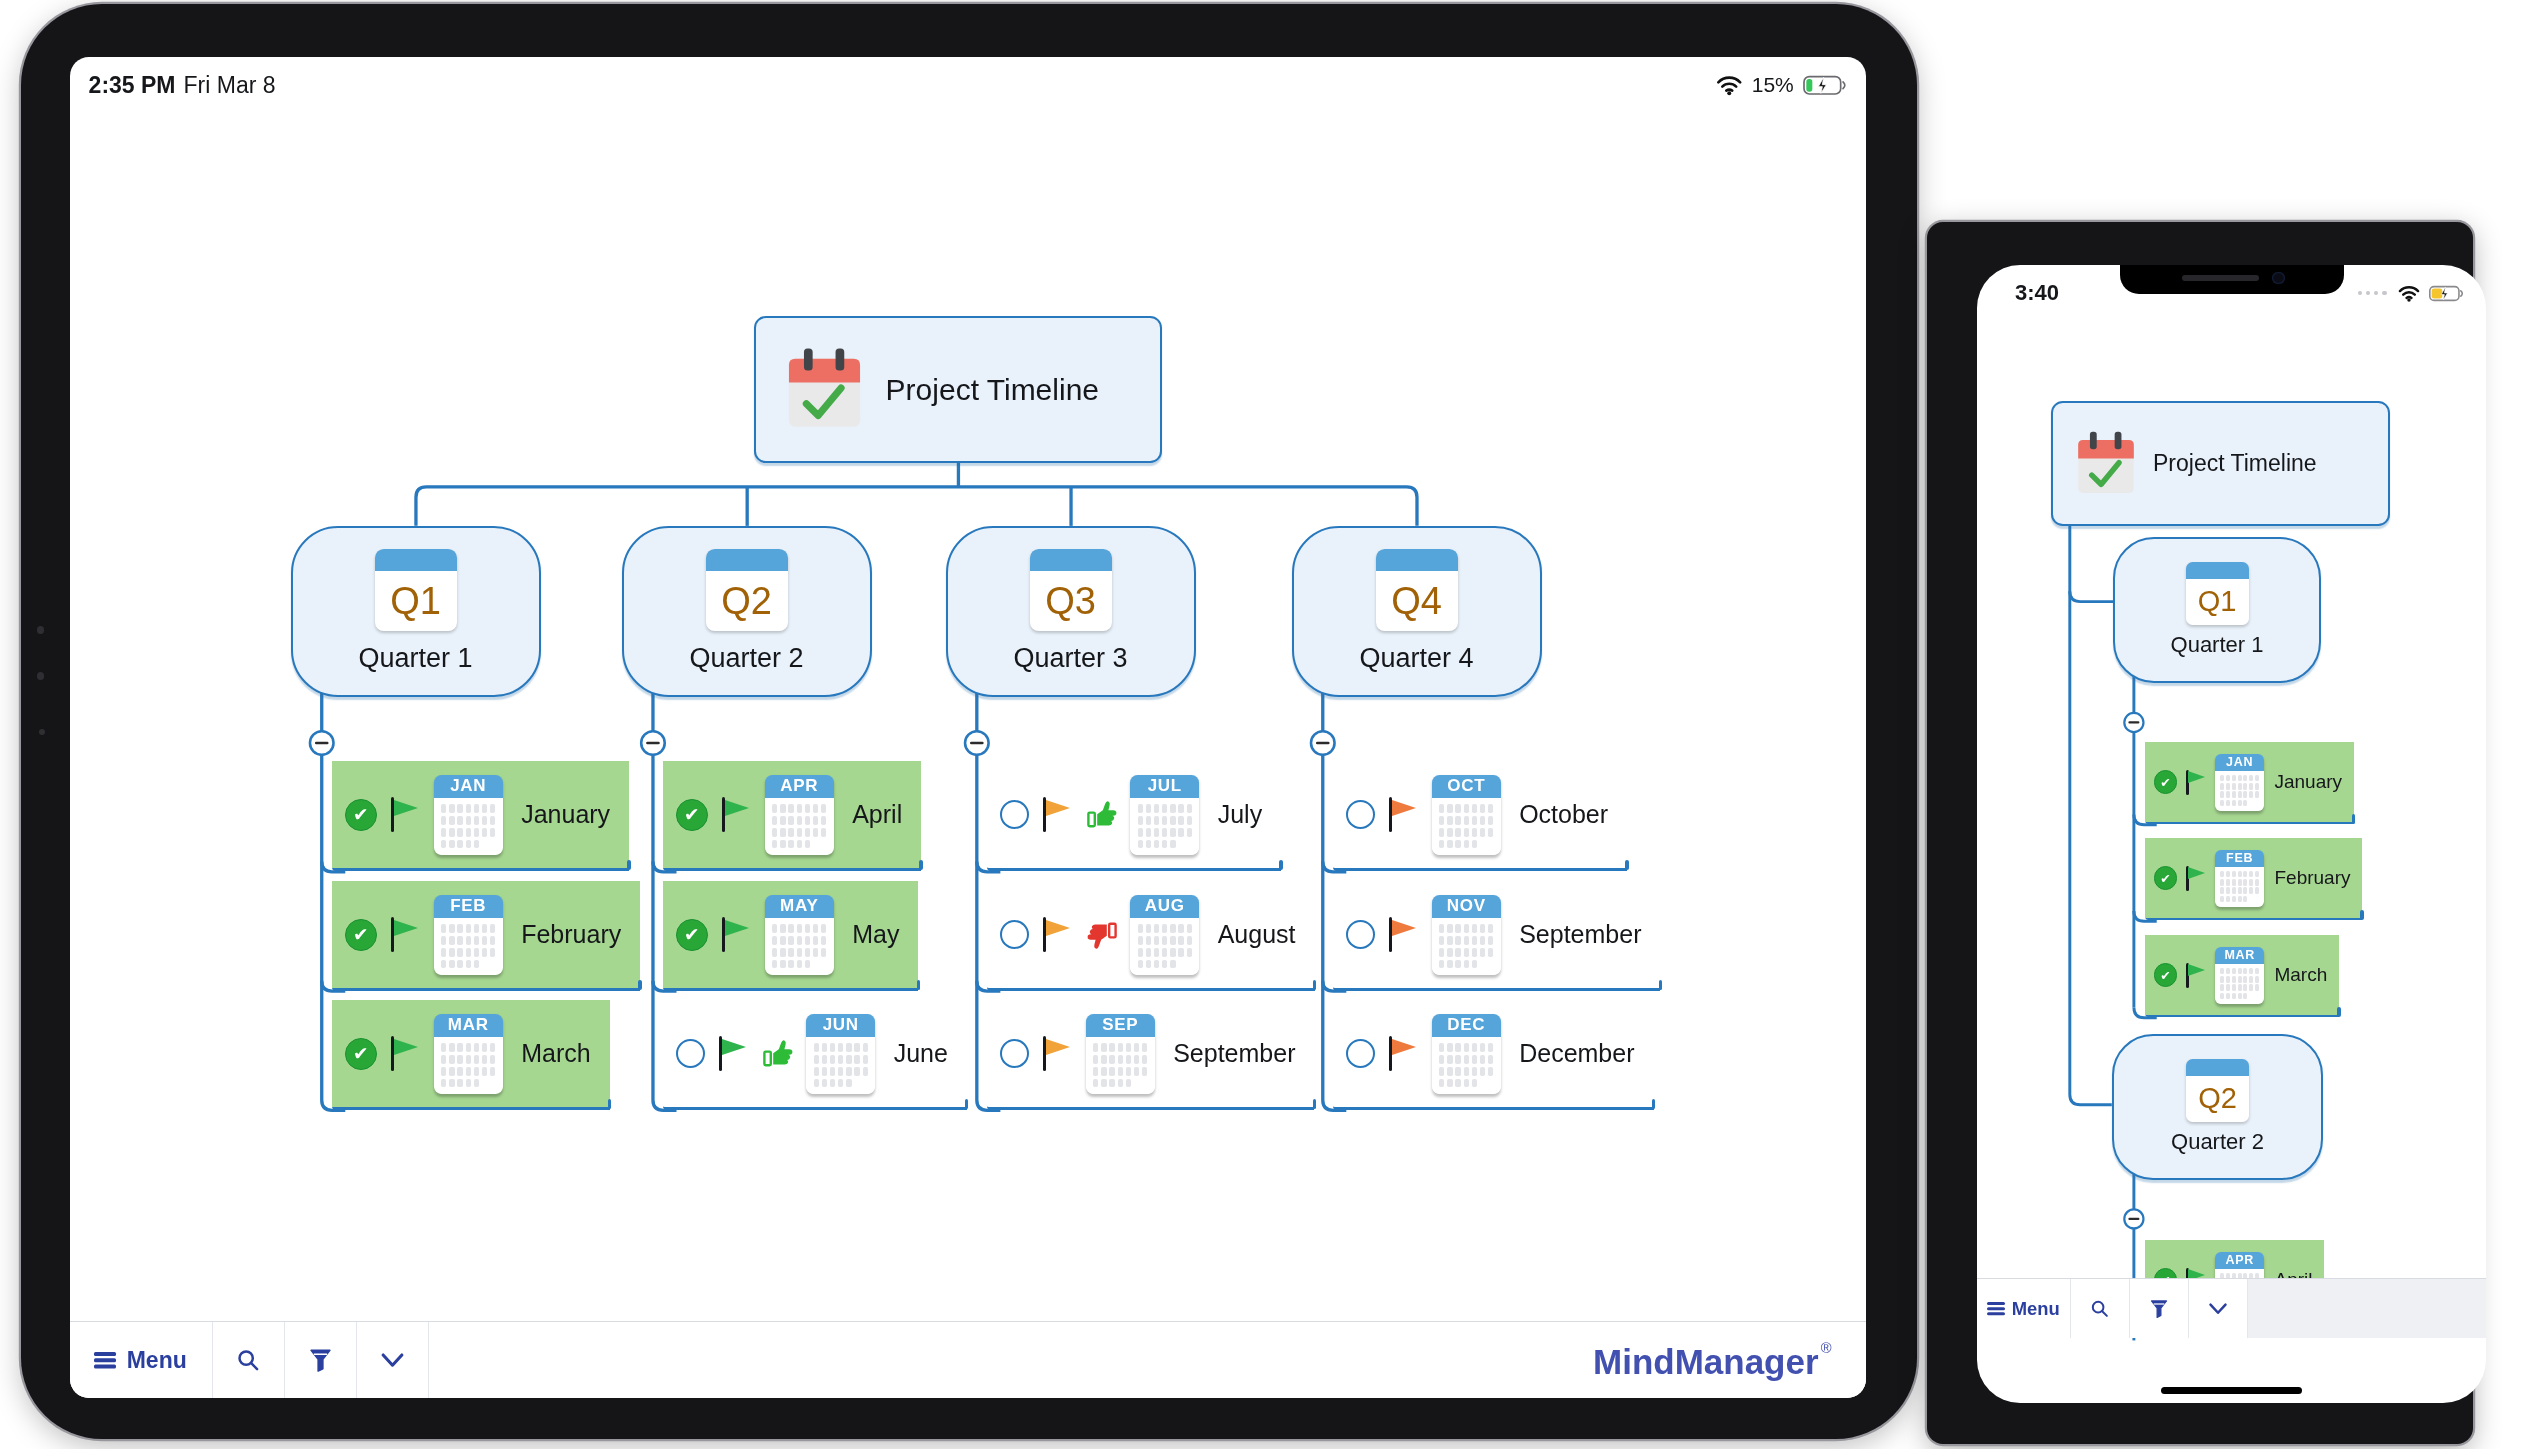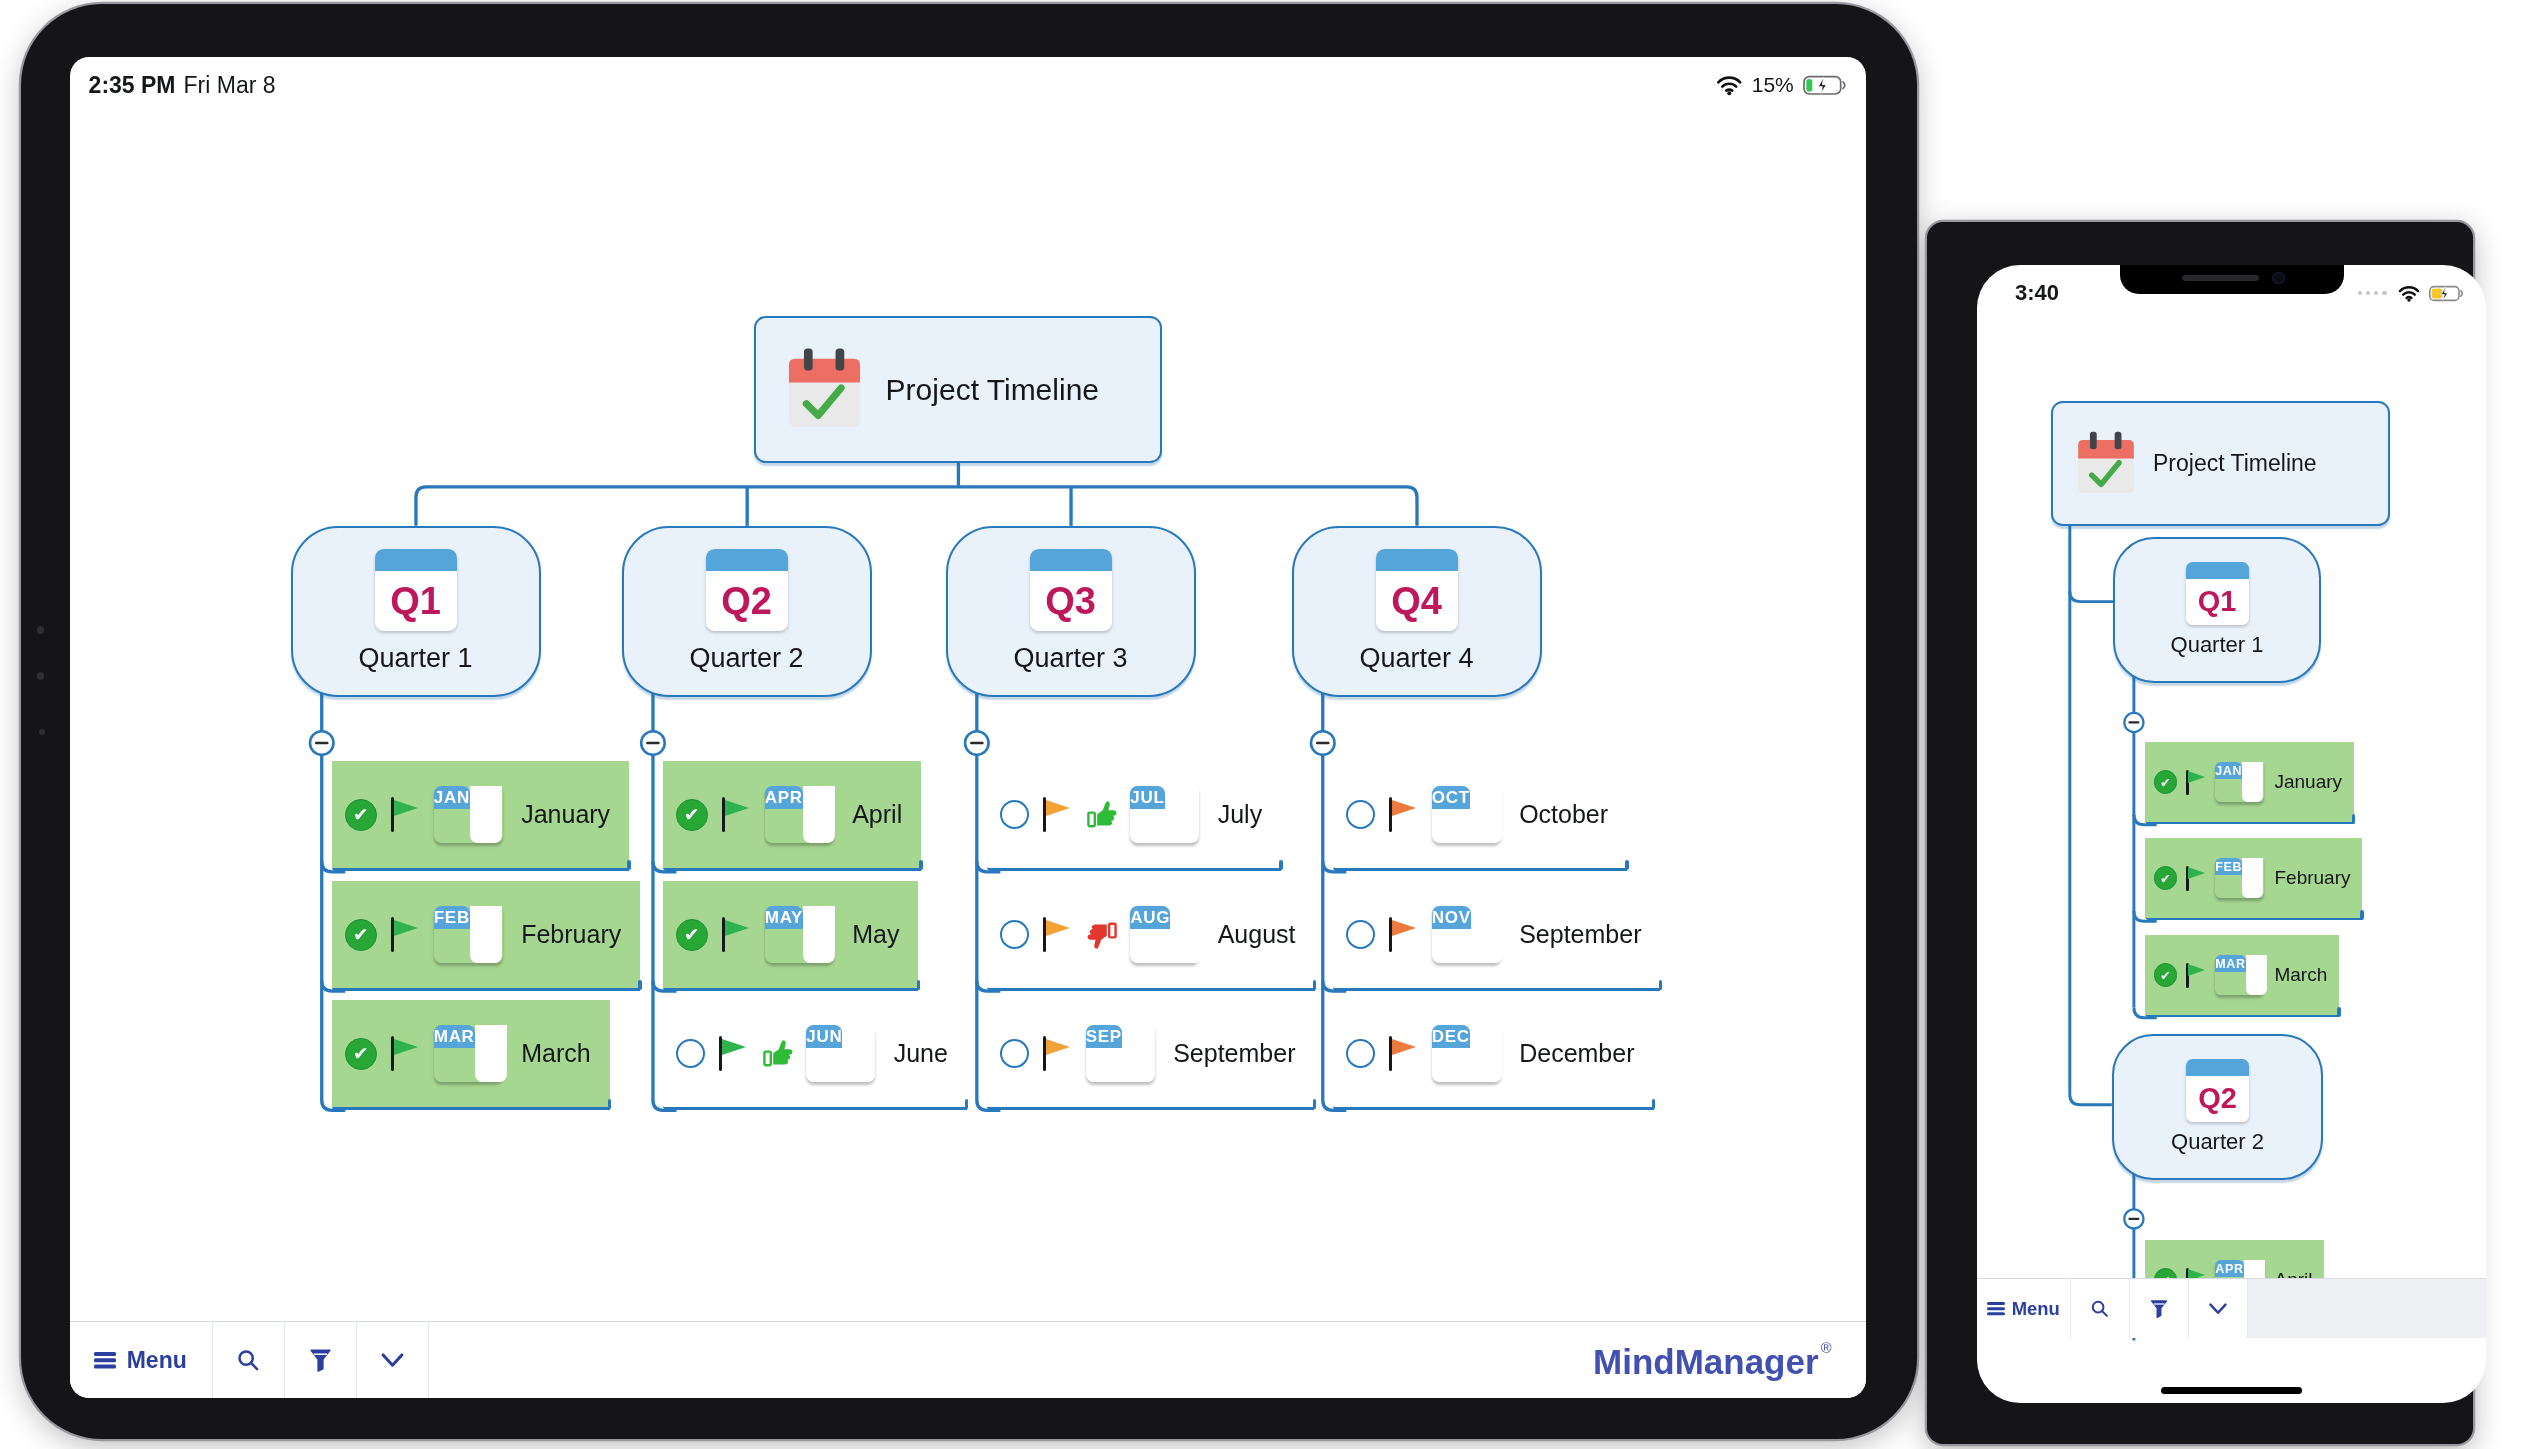--- a/index.html
+++ b/index.html
@@ -58,21 +58,21 @@
 
   
   .map-svg{position:absolute;inset:0;z-index:1;pointer-events:none}
   .node{position:absolute;background:var(--fill);border:2.6px solid var(--blue);display:flex;align-items:center;z-index:2;box-shadow:0 2.2px 1.5px rgba(44,110,170,.28)}
   .root-node{border-radius:11.8px;padding:0 29px;gap:22px}
   .root-label{font-size:30px}
   .q-node{border-radius:47px;flex-direction:column;justify-content:center;gap:11.8px}
   .q-label{font-size:27px}
   .qcal{width:82px;filter:drop-shadow(0 2.2px 1.5px rgba(0,0,0,.2));display:flex;flex-direction:column}
   .qcal-head{height:22px;background:var(--calblue);border-radius:8.8px 8.8px 0 0}
-  .qcal-num{height:60px;background:#fff;border-radius:0 0 8.8px 8.8px;font-size:38px;font-weight:700;color:#be185d;display:flex;align-items:center;justify-content:center}
+  .qcal-num{height:60px;background:#fff;border-radius:0 0 8.8px 8.8px;font-size:38px;font-weight:400;color:#a16207;display:flex;align-items:center;justify-content:center}
 
   .mrow{position:absolute;height:110px;display:flex;align-items:stretch;z-index:2;border-bottom:3.3px solid var(--blue);border-bottom-left-radius:3.7px}
   .mrow::after{content:"";position:absolute;right:-1.5px;bottom:-1.5px;width:3.3px;height:9.6px;background:var(--blue);border-radius:2.2px}
   .mbg{display:flex;align-items:center;gap:12.5px;padding:0 19px 0 13.2px}
   .hl .mbg{background:var(--green)}
   .mlabel{font-size:25px;margin-left:5.9px}
 
   .st{border-radius:50%;flex:none}
   .st.done{width:32px;height:32px;background:#28a737;border:1.5px solid #1a9130;color:#fff;display:flex;align-items:center;justify-content:center;font-size:18.4px;font-weight:700}
   .st.done::after{content:"✔"}
@@ -80,21 +80,21 @@
 
   .flag{position:relative;width:32px;height:38px;flex:none}
   .flag::before{content:"";position:absolute;left:1.5px;top:1.5px;width:3.3px;height:35px;background:#15181c;border-radius:1.5px}
   .flag::after{content:"";position:absolute;left:4.4px;top:3.7px;width:0;height:0;border-top:8.8px solid transparent;border-bottom:8.8px solid transparent;border-left:24px solid #2fb44d}
   .f-a::after{border-left-color:#f1a33a}
   .f-o::after{border-left-color:#ee7a3e}
 
   .thumb{width:32px;height:32px;flex:none}
   .thumb.dn{transform:rotate(180deg)}
 
-  .cal{width:69px;flex:none;border-radius:7.4px;box-shadow:0 2.2px 2.9px rgba(0,0,0,.25);display:flex;flex-direction:row}
+  .cal{width:69px;flex:none;border-radius:7.4px;box-shadow:0 2.2px 2.9px rgba(0,0,0,.25);display:flex;flex-direction:column}
   .cal-head{height:23px;background:var(--calblue);color:#fff;font-weight:700;font-size:17px;letter-spacing:0.7px;display:flex;align-items:center;justify-content:center;border-radius:7.4px 7.4px 0 0}
   .cal-body{height:57px;background:#fff;border-radius:0 0 7.4px 7.4px;display:grid;grid-template-columns:repeat(7,1fr);gap:2.9px;padding:6.6px 7.4px}
   .cal-body i{display:block;background:#e2e4e8;border-radius:1.8px}
 
   
   .ph .root-node{padding:0 22px;gap:16px}
   .ph .root-label{font-size:23px}
   .ph .q-node{border-radius:41px;gap:7.4px}
   .ph .q-label{font-size:22px}
   .ph .qcal{width:63px}

